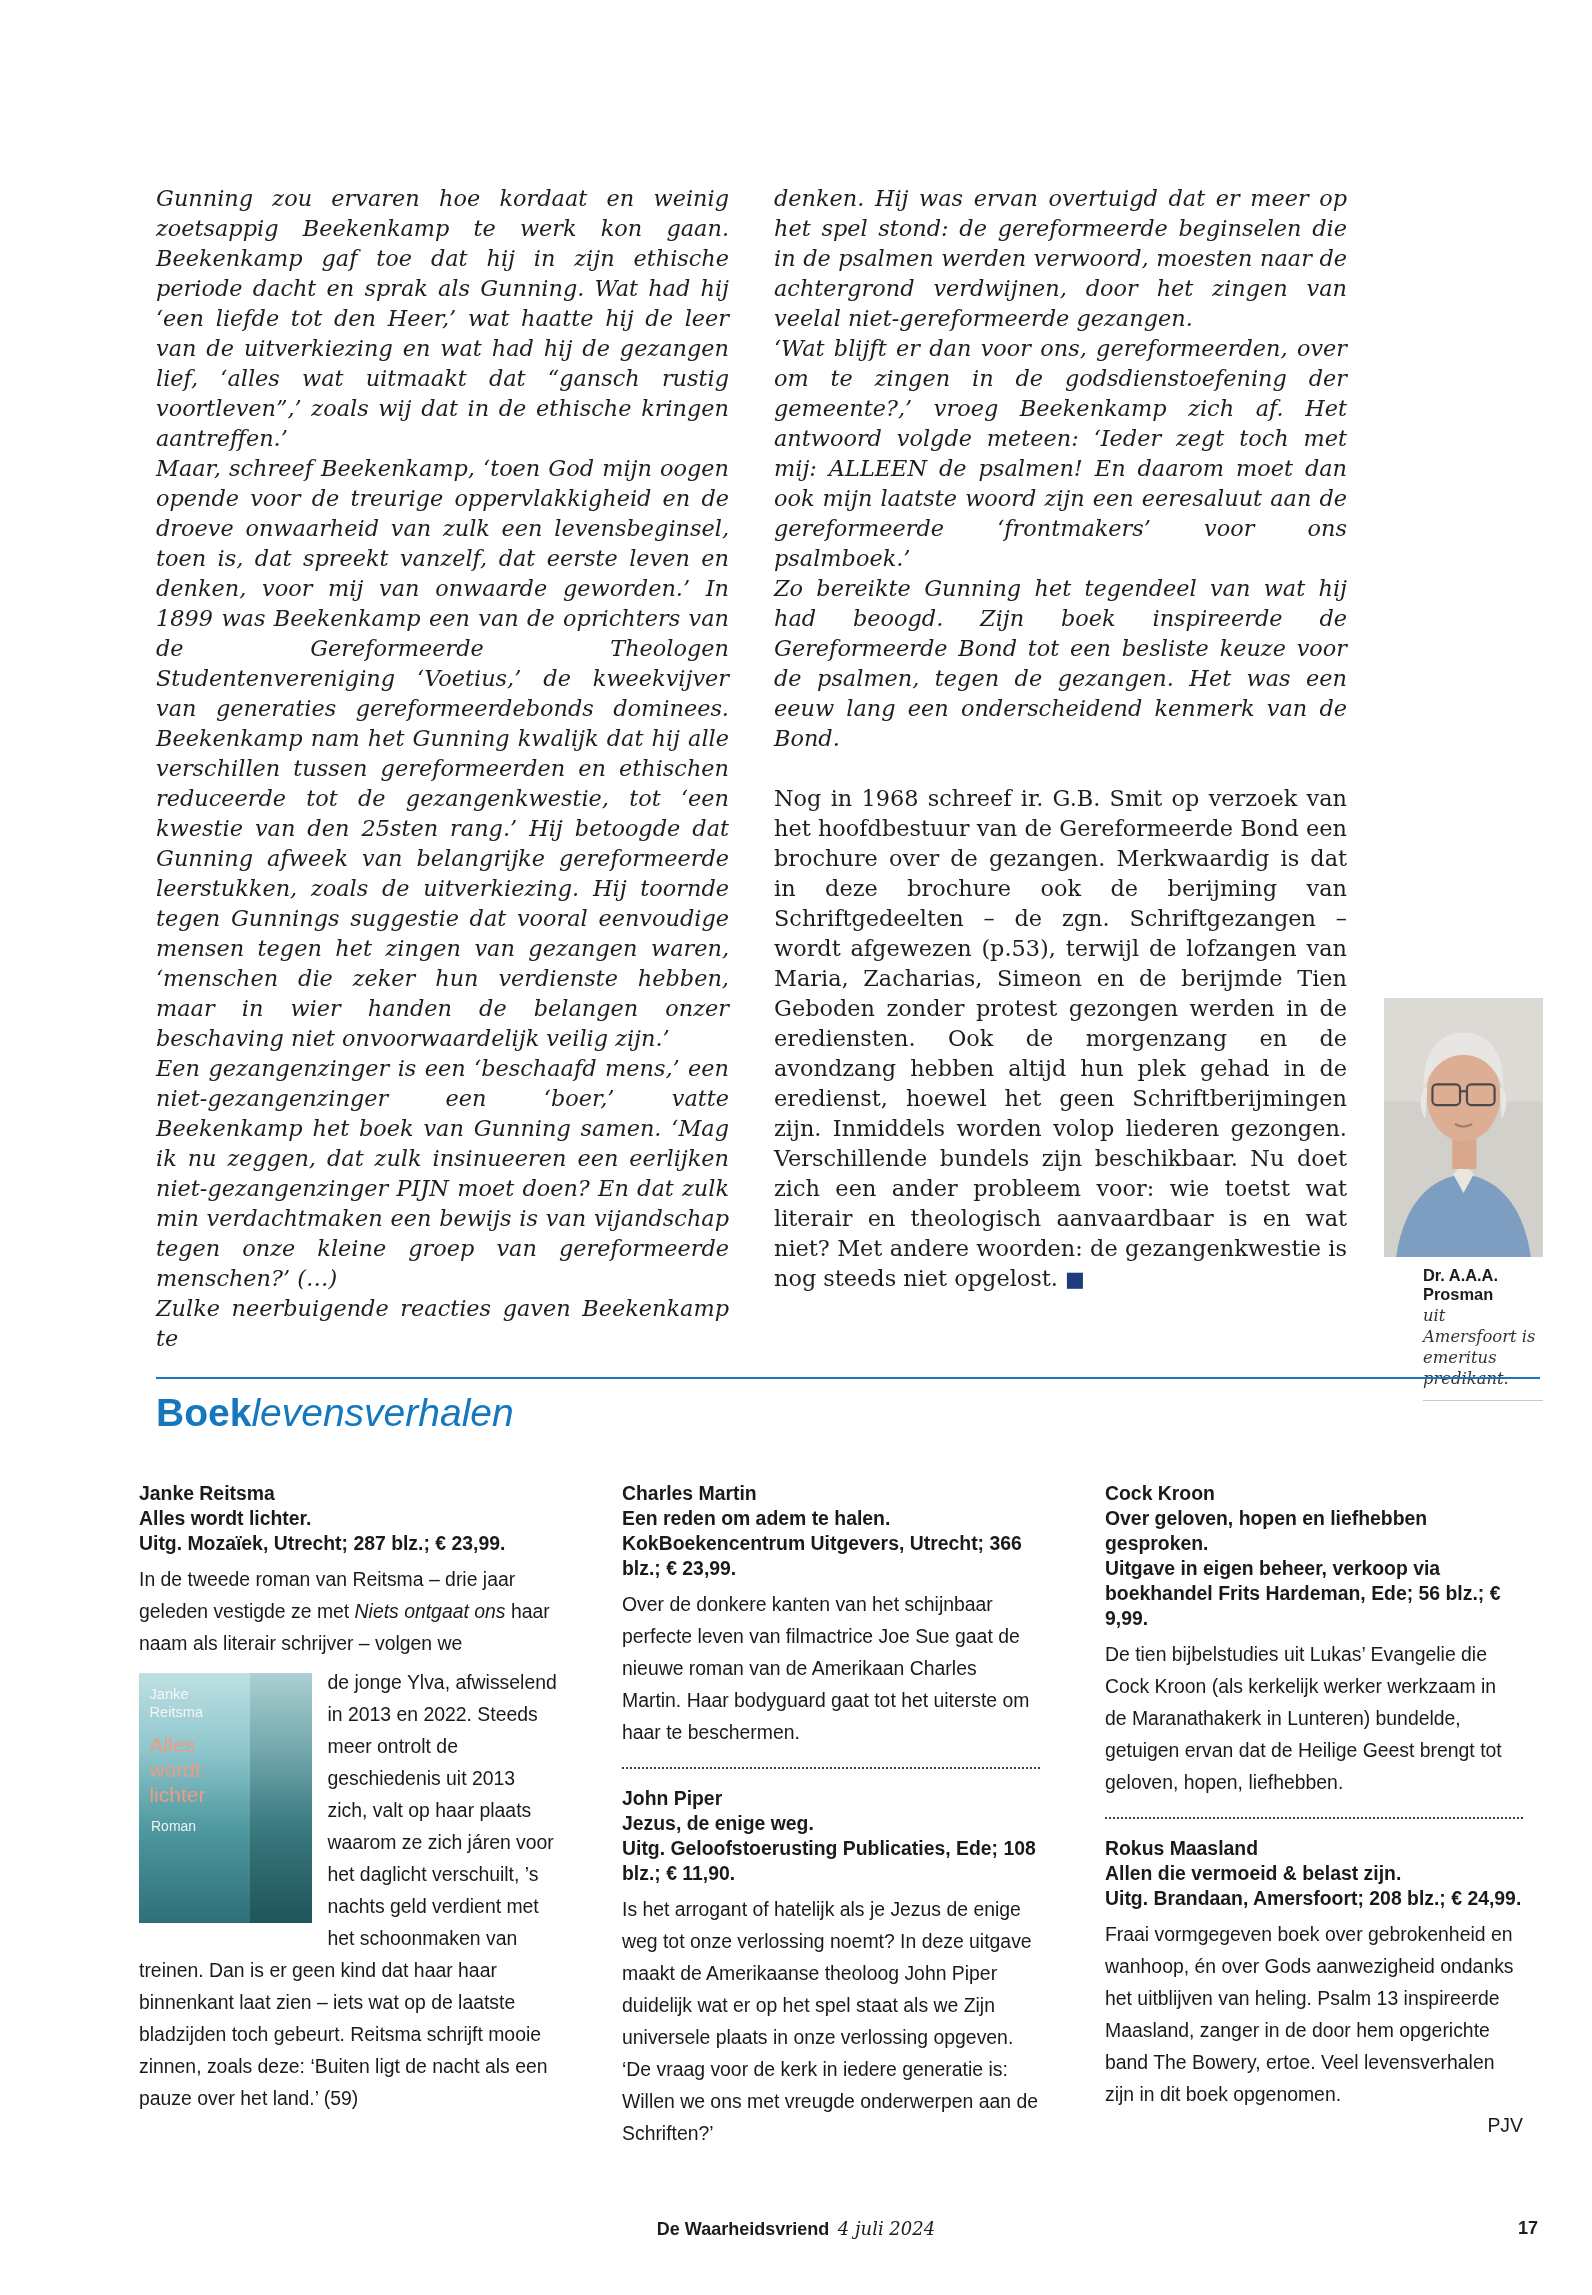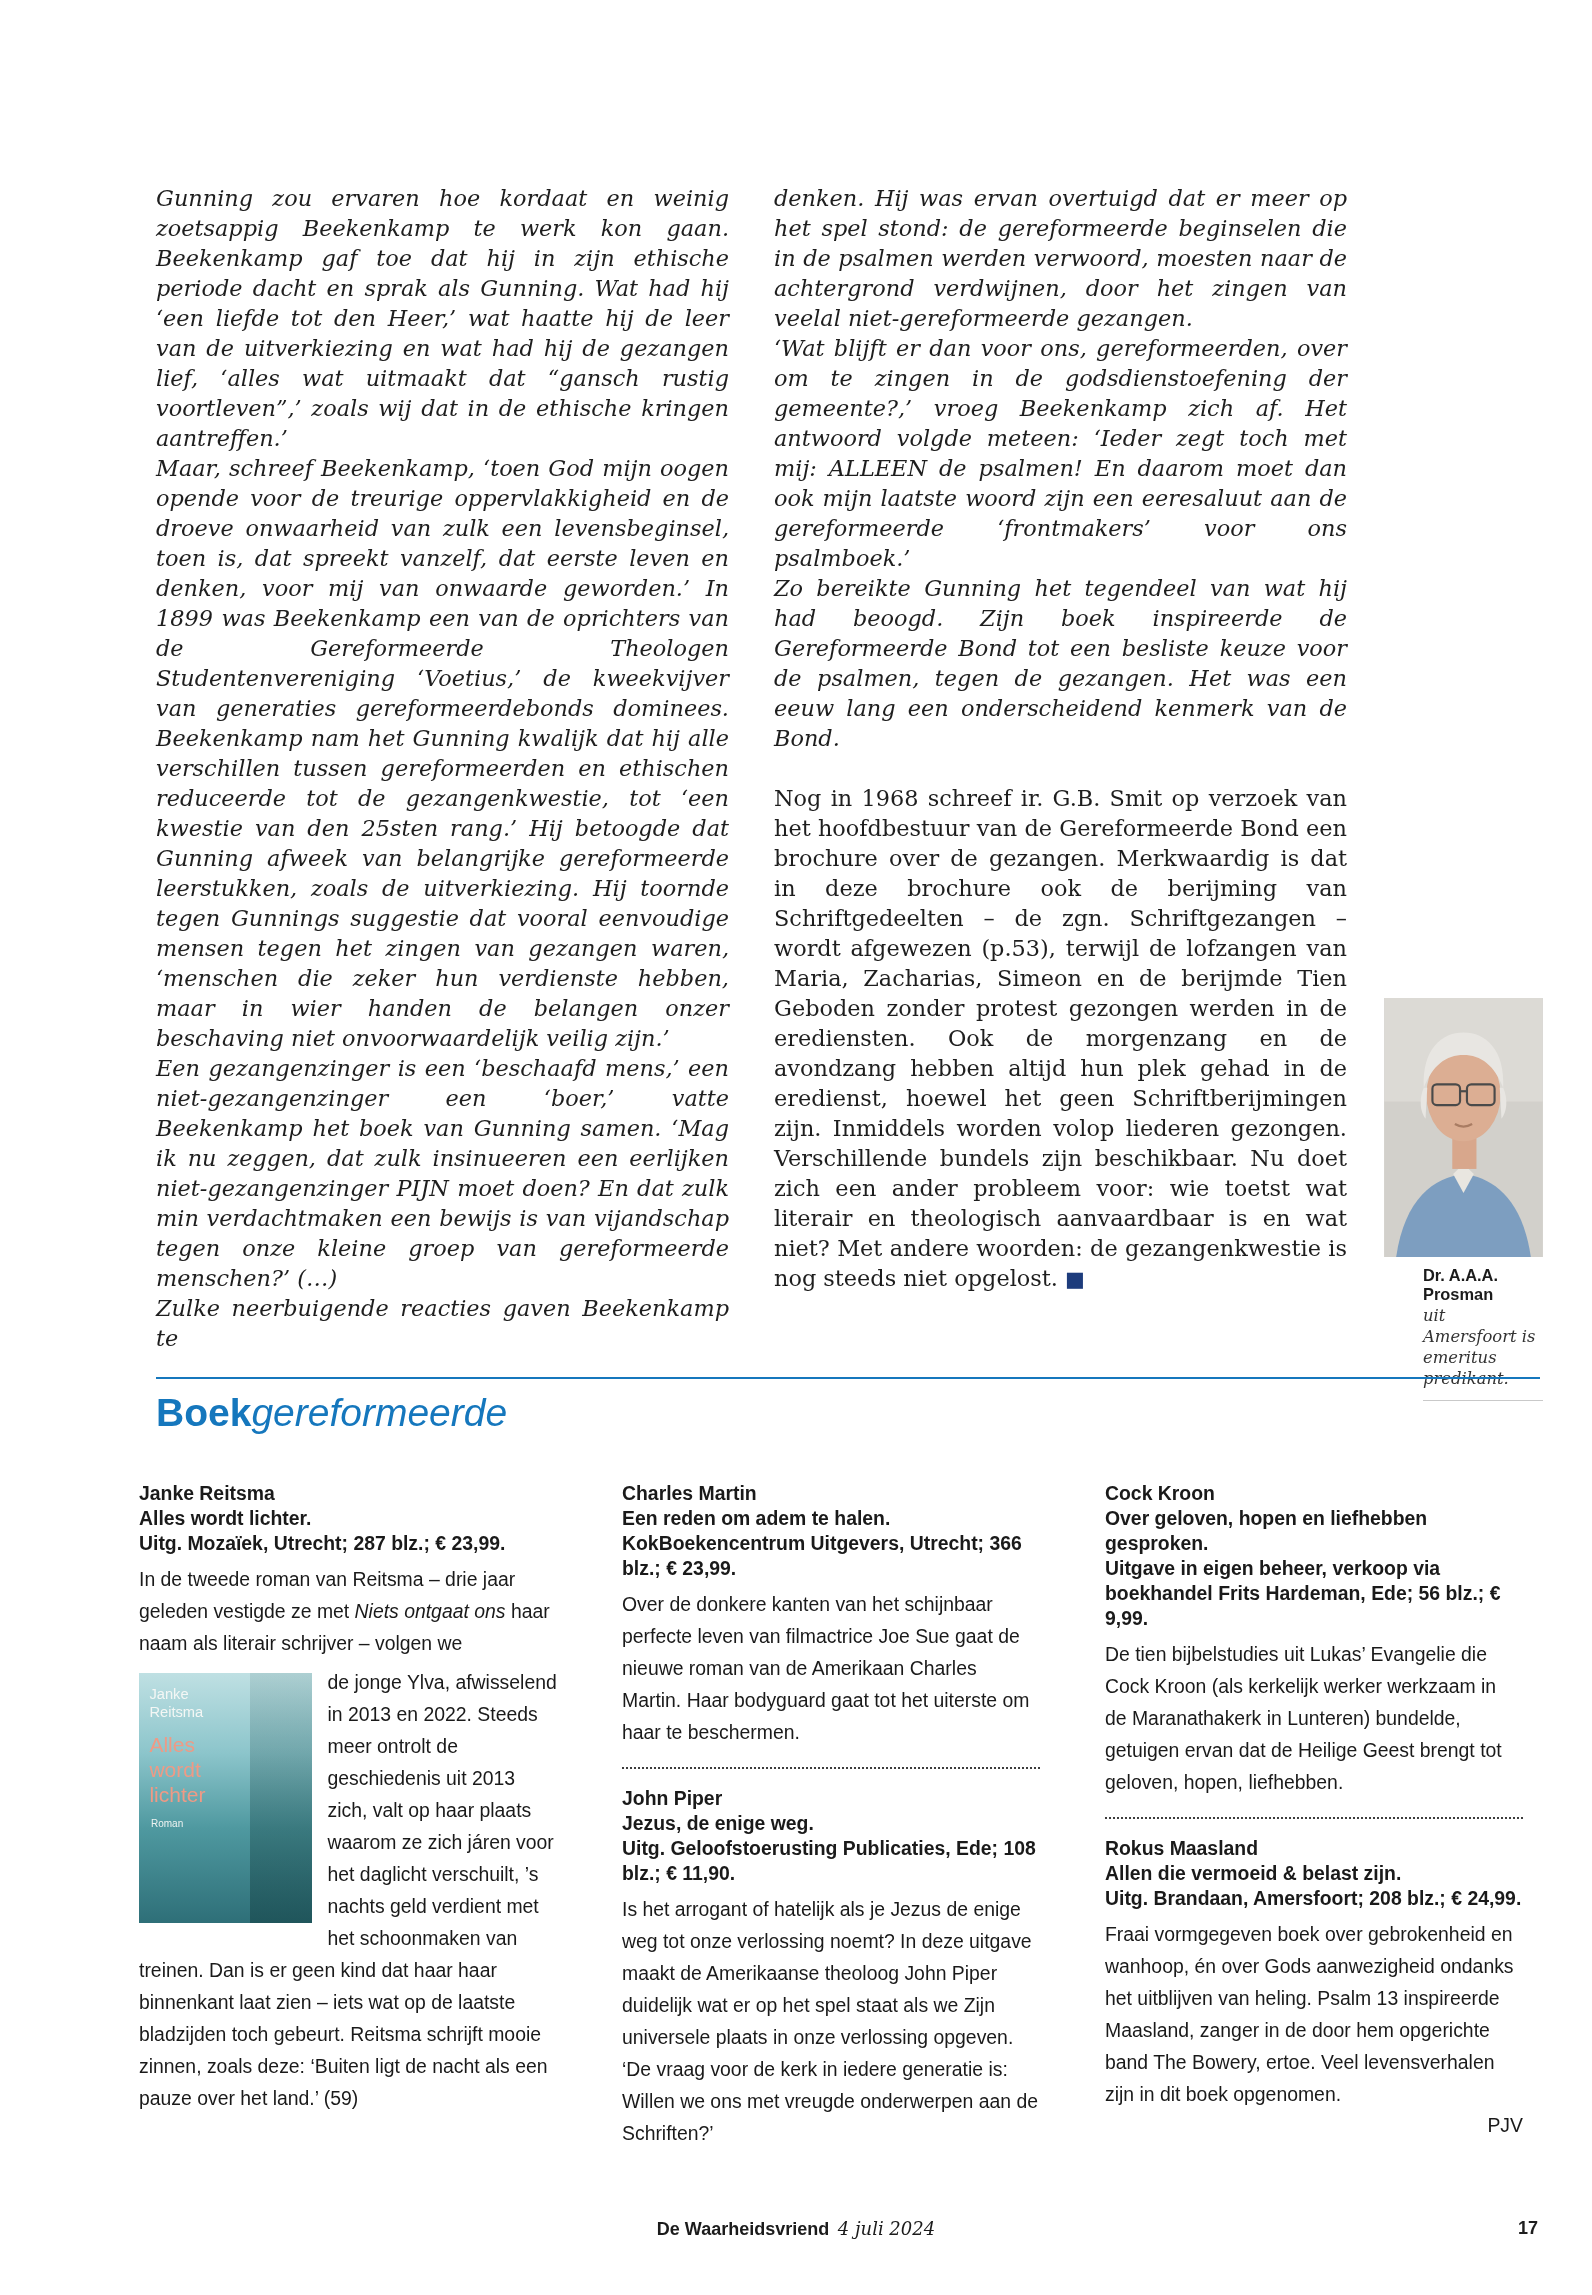--- a/index.html
+++ b/index.html
@@ -50,21 +50,21 @@
     position:relative; float:left; width:173px; height:250px; margin:7px 15.5px 7px 0;
     background:linear-gradient(180deg,#bfe0e3 0%, #8cc5cb 32%, #4f99a0 62%, #2e6f78 100%);
   }
   .cover::after {
     content:""; position:absolute; right:0; top:0; width:36%; height:100%;
     background:linear-gradient(180deg, rgba(18,62,62,0.10) 0%, rgba(14,54,56,0.45) 100%);
   }
   .cov-author { position:absolute; top:12px; left:10.4px; color:#f4f7f5; font-size:14.7px; line-height:18px; width:78px; z-index:2; }
   .cov-title { position:absolute; top:59px; left:10.4px; z-index:2; }
   .cov-title div { color:#ef9a85; font-size:21px; line-height:25px; }
-  .cov-genre { position:absolute; top:145px; left:12px; color:#eef3f1; font-size:10px; z-index:2; }
+  .cov-genre { position:absolute; top:145px; left:12px; color:#eef3f1; font-size:14px; z-index:2; }
 
   
   .footer { position:absolute; top:2218px; left:0; width:100%; text-align:center; }
   .f-mag { font-family:"Liberation Sans", sans-serif; font-weight:700; font-size:18px; color:#1b1b1b; }
   .f-date { font-style:italic; font-size:18px; color:#1b1b1b; margin-left:8.6px; }
   .pageno { position:absolute; top:2218px; right:54px; font-family:"Liberation Sans", sans-serif; font-weight:600; font-size:18px; }
 </style>
 </head>
 <body>
 
@@ -102,21 +102,21 @@
       <path d="M82,146 Q92,152 102,146" fill="none" stroke="#a97c63" stroke-width="2.5"></path>
     </svg>
     <figcaption class="cap">
       <div class="cap-name">Dr. A.A.A. Prosman</div>
       <div class="cap-role">uit Amersfoort is emeritus predikant.</div>
     </figcaption>
   </figure>
 
   <div class="section-head">
     <div class="section-rule"></div>
-    <h2 class="section-title"><span class="b">Boek</span><span class="i">gereformeerde</span></h2>
+    <h2 class="section-title"><span class="b">Boek</span><span class="i">levensverhalen</span></h2>
   </div>
 
   <div class="books">
 
     <div class="bcol">
       <div class="book">
         <div class="bh">Janke Reitsma</div>
         <div class="bh">Alles wordt lichter.</div>
         <div class="bh">Uitg. Mozaïek, Utrecht; 287 blz.; € 23,99.</div>
         <p class="bbody"><span>In de tweede roman van Reitsma – drie jaar geleden vestigde ze met </span><em>Niets ontgaat ons</em><span> haar naam als literair schrijver – volgen we</span></p>

